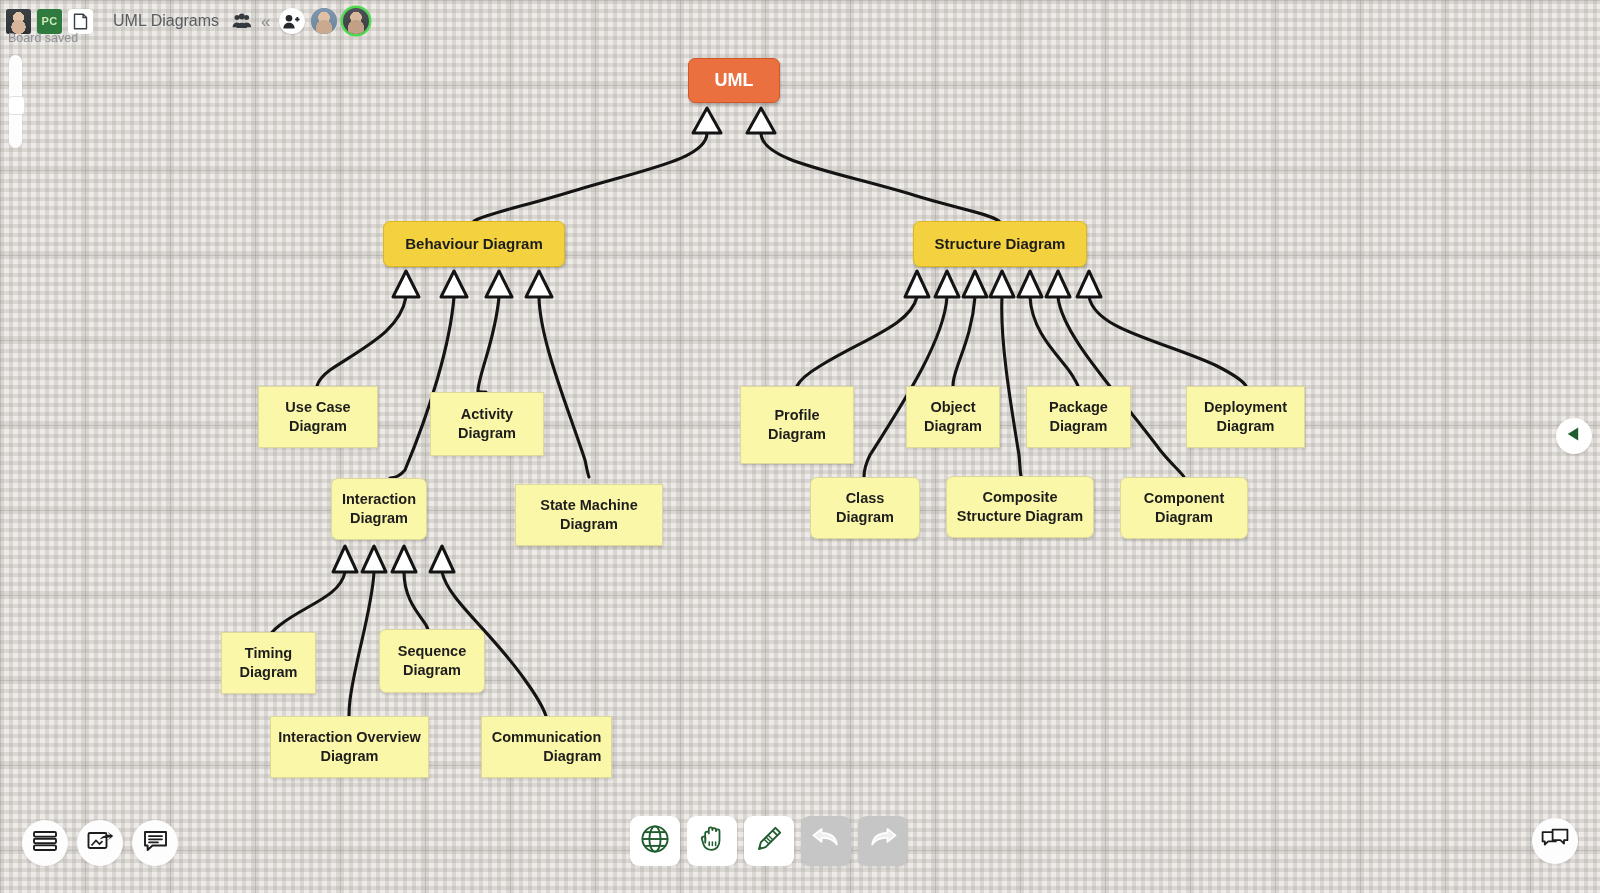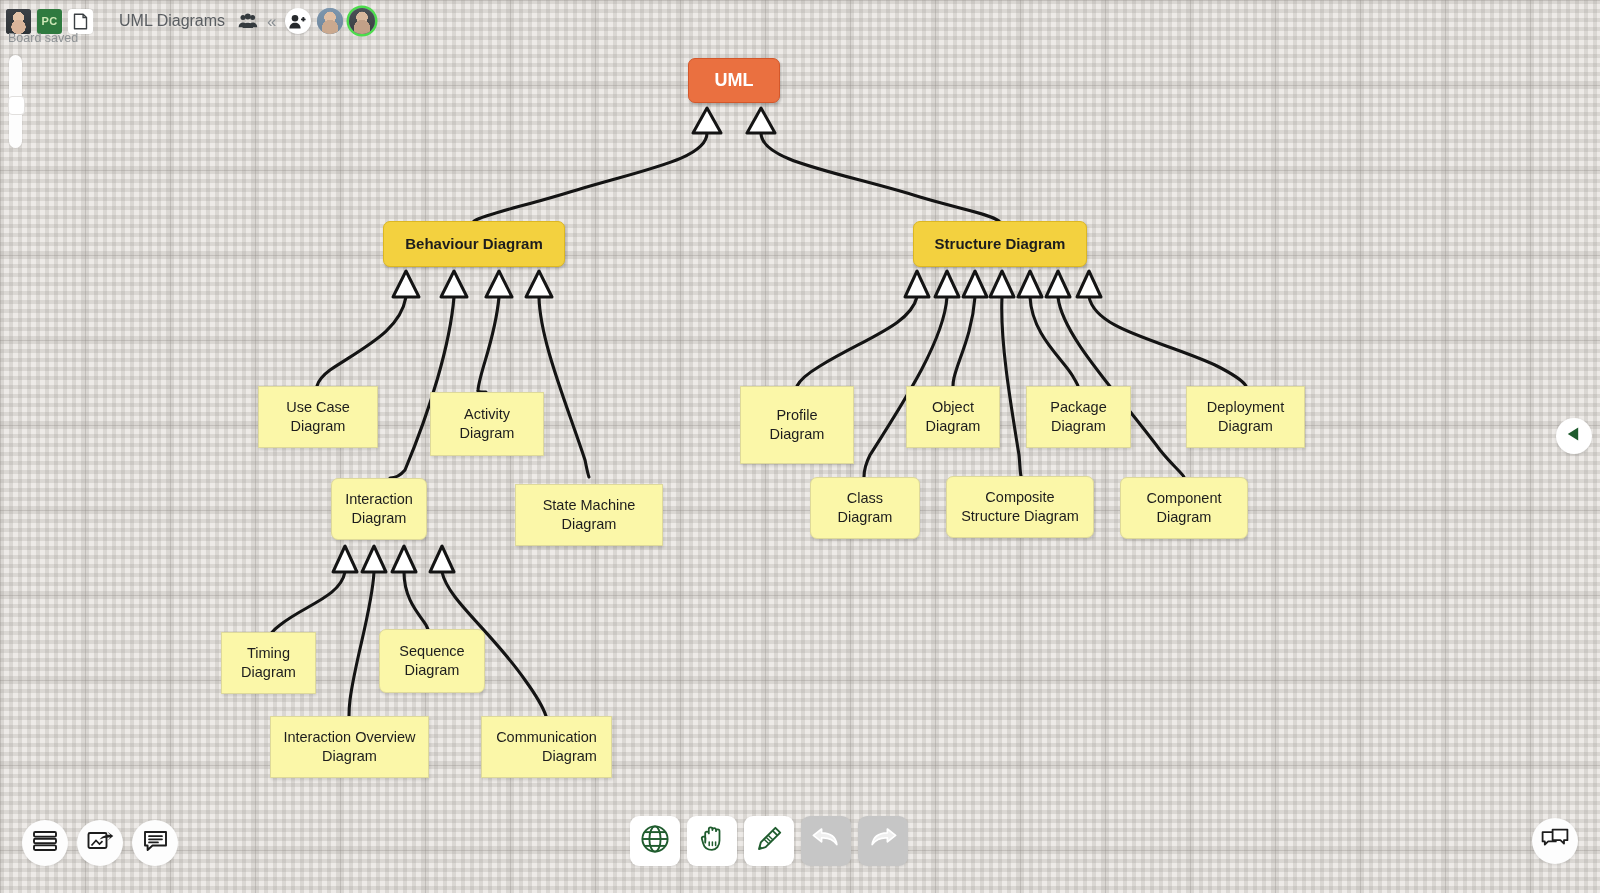--- a/index.html
+++ b/index.html
@@ -67,21 +67,21 @@
     color: #1d1d1d;
     font-weight: bold;
     font-size: 15px;
     box-shadow: 1px 2px 3px rgba(0,0,0,0.20);
   }
 
   .node-leaf {
     background: #fbf7a8;
     border: 1px solid #ded99a;
     color: #1d1d1d;
-    font-weight: normal;
+    font-weight: bold;
     font-size: 14.5px;
     box-shadow: 1px 2px 3px rgba(0,0,0,0.13);
   }
   .node-leaf.rounded { border-radius: 7px; }
 
   .node-label { padding: 0 6px; white-space: pre-line; }
 
   
   #topbar {
     position: absolute;
@@ -121,21 +121,21 @@
   .tb-page {
     width: 25px; height: 25px;
     border-radius: 4px;
     background: #ffffff;
     display: flex; align-items: center; justify-content: center;
     box-shadow: 0 0 0 1px rgba(0,0,0,0.05);
   }
   #board-title {
     font-size: 16px;
     color: #5a5e62;
-    margin-left: 20px;
+    margin-left: 14px;
     margin-right: 6px;
     white-space: nowrap;
   }
   .tb-icon-plain {
     display: flex; align-items: center; justify-content: center;
     width: 22px; height: 22px;
     color: #3b3f43;
   }
   .tb-chev {
     color: #8a8f93;

